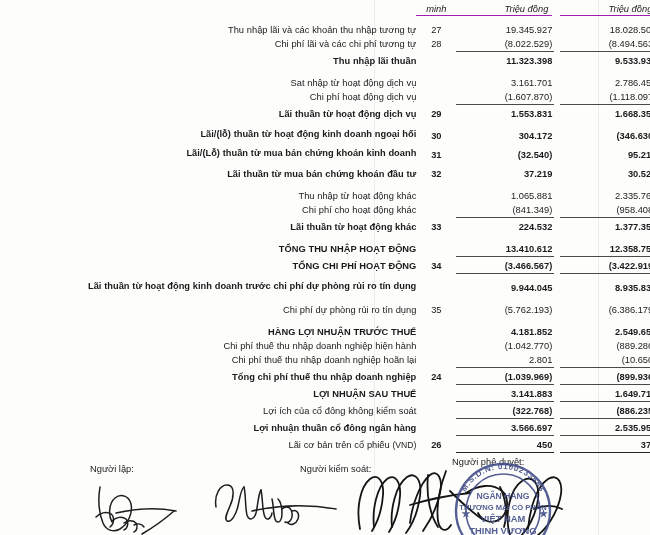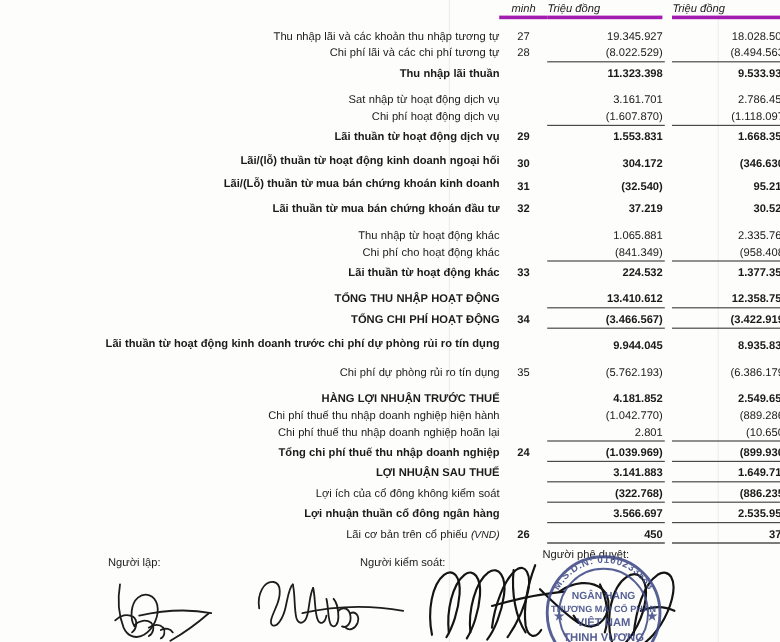--- a/index.html
+++ b/index.html
@@ -75,33 +75,33 @@
   }
   td.num.cur { padding-right: 8px; }
   td.num.prv { padding-right: 4px; }
 
   tr.r { height: 14px; }
   tr.r-tall { height: 14px; }
   tr.spacer { height: 8px; }
   tr.spacer-sm { height: 5px; }
 
   .b { font-weight: bold; }
-  .small { font-size: 8.6px; font-weight: normal; font-style: italic; }
+  .small { font-size: 8.6px; font-weight: normal; }
 
   
   .hdr td { padding-bottom: 1px; }
   .hdr .u {
     display: inline-block;
-    border-bottom: 3px solid #a21caf;
+    border-bottom: 1px solid #a21caf;
     padding-bottom: 1px;
     font-style: italic;
     font-size: 9.3px;
   }
   .hdr .u.wide-note { min-width: 40px; text-align: center; }
-  .hdr .u.wide-num  { min-width: 92px; text-align: left; padding-right: 4px;}
+  .hdr .u.wide-num  { min-width: 92px; text-align: right; padding-right: 4px;}
 
   
   tr.rulerow { height: 3px; }
   tr.rulerow td { padding: 0; font-size: 0; line-height: 0; }
   tr.rulerow td .bar {
     display: block;
     height: 0;
     border-top: 1px solid #4a4a4a;
     margin-right: 3px;
   }

